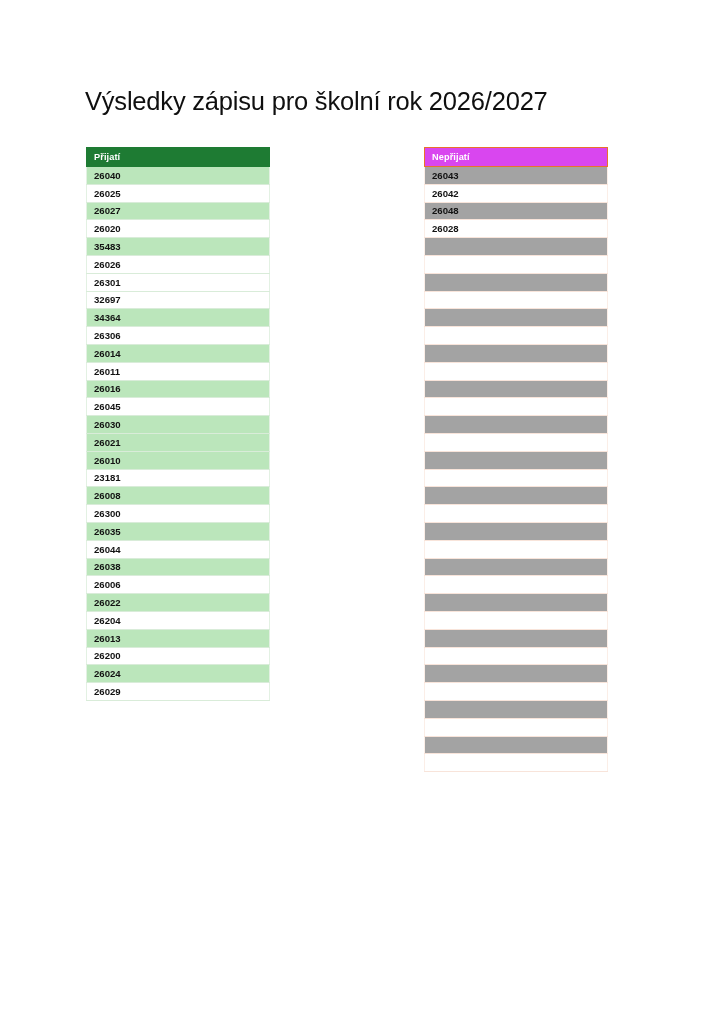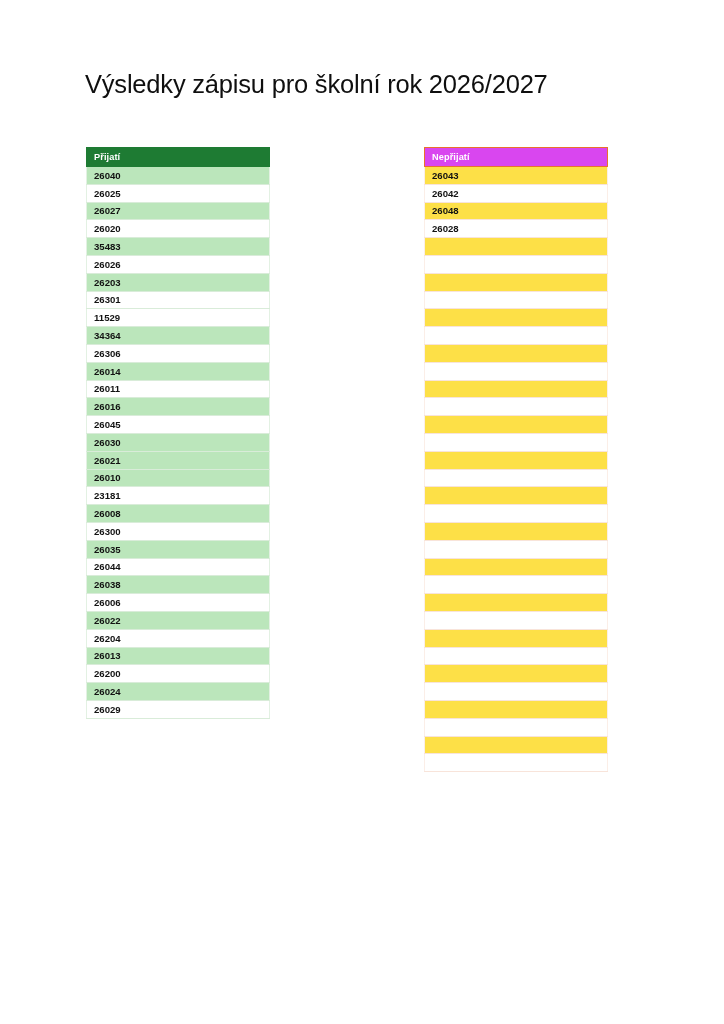--- a/index.html
+++ b/index.html
@@ -16,21 +16,21 @@
     -webkit-font-smoothing: antialiased;
   }
   .page {
     position: absolute;
     inset: 0;
     background: #ffffff;
   }
   .page-title {
     position: absolute;
     left: 85px;
-    top: 70px;
+    top: 87px;
     font-size: 25.5px;
     font-weight: 400;
     color: #0f0f0f;
     letter-spacing: -0.2px;
     white-space: nowrap;
     line-height: 1.1;
   }
   .tables-area {
     position: absolute;
     left: 0;
@@ -91,21 +91,21 @@
     border-left: 1px solid #fbeee7;
     border-right: 1px solid #fbeee7;
   }
   .tbl.accepted tr.band td {
     background: #bbe6bb;
   }
   .tbl.accepted tr.plain td {
     background: #ffffff;
   }
   .tbl.rejected tr.band td {
-    background: #fde047;
+    background: #a3a3a3;
   }
   .tbl.rejected tr.plain td {
     background: #ffffff;
   }
   .tbl td.empty {
     color: transparent;
   }
 </style>
 </head>
 <body>
@@ -134,28 +134,25 @@
           </tr>
           <tr class="plain">
             <td>26020</td>
           </tr>
           <tr class="band">
             <td>35483</td>
           </tr>
           <tr class="plain">
             <td>26026</td>
           </tr>
-          <tr class="band">
-            <td>26203</td>
-          </tr>
           <tr class="plain">
             <td>26301</td>
           </tr>
           <tr class="plain">
-            <td>11529</td>
+            <td>32697</td>
           </tr>
           <tr class="band">
             <td>34364</td>
           </tr>
           <tr class="plain">
             <td>26306</td>
           </tr>
           <tr class="band">
             <td>26014</td>
           </tr>

